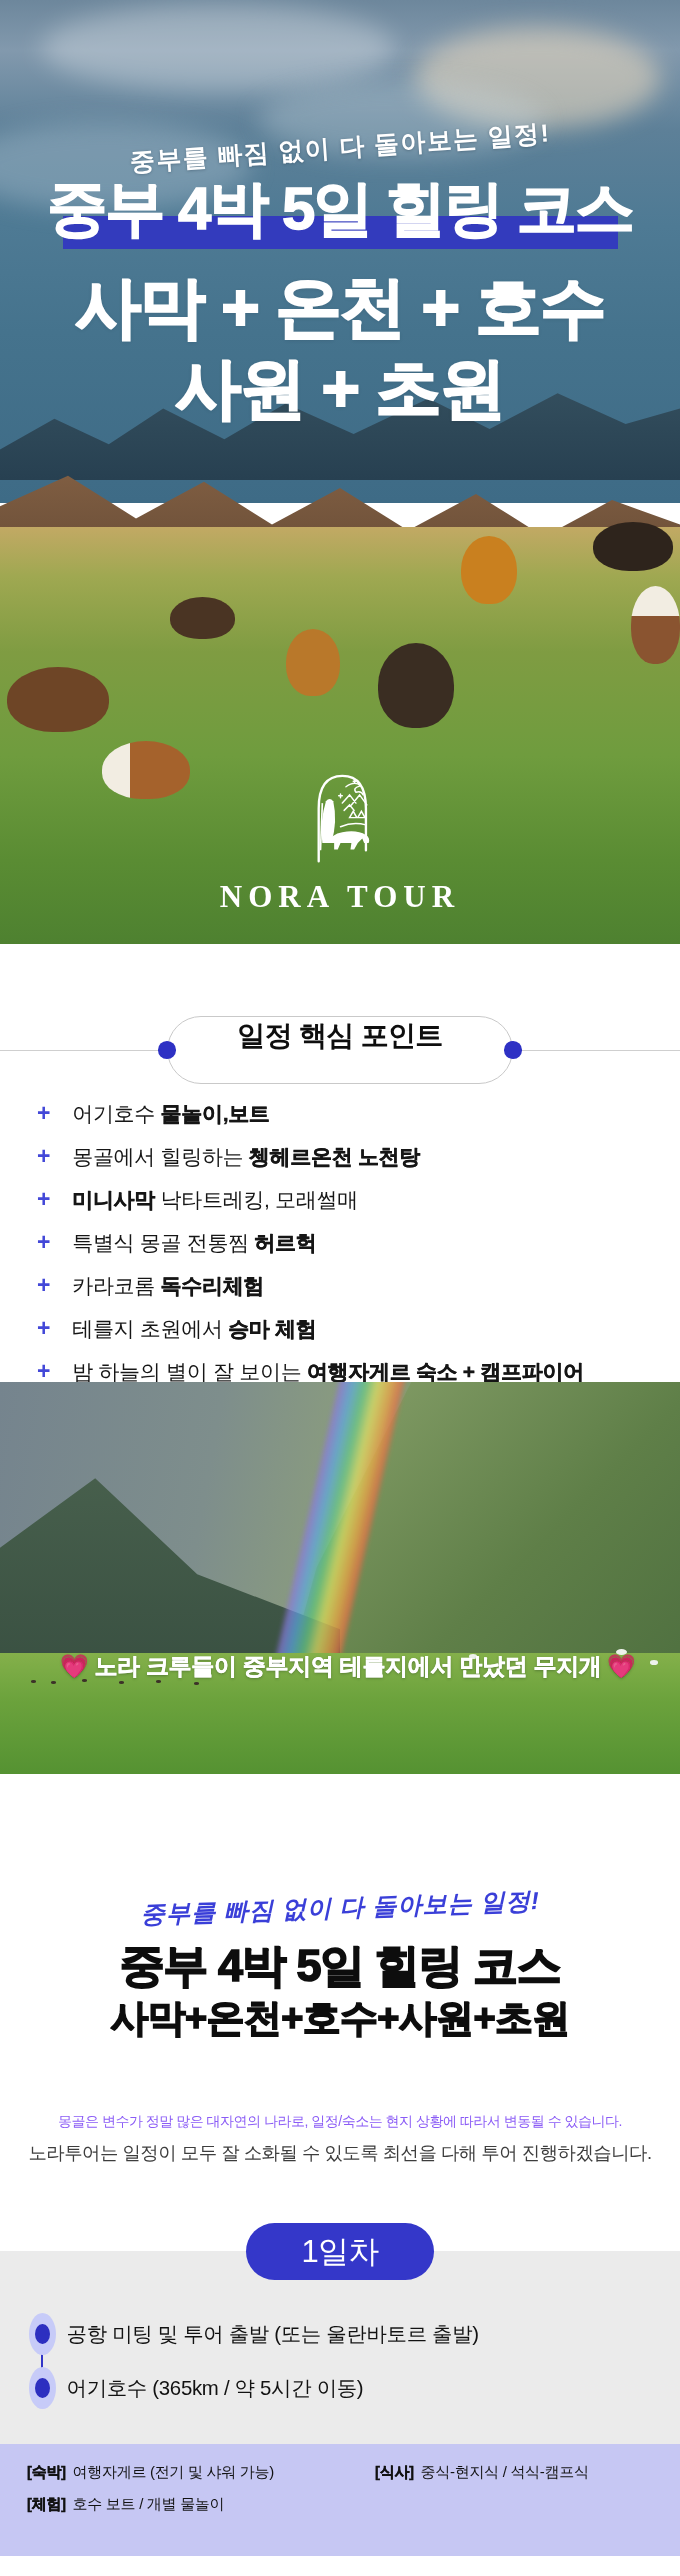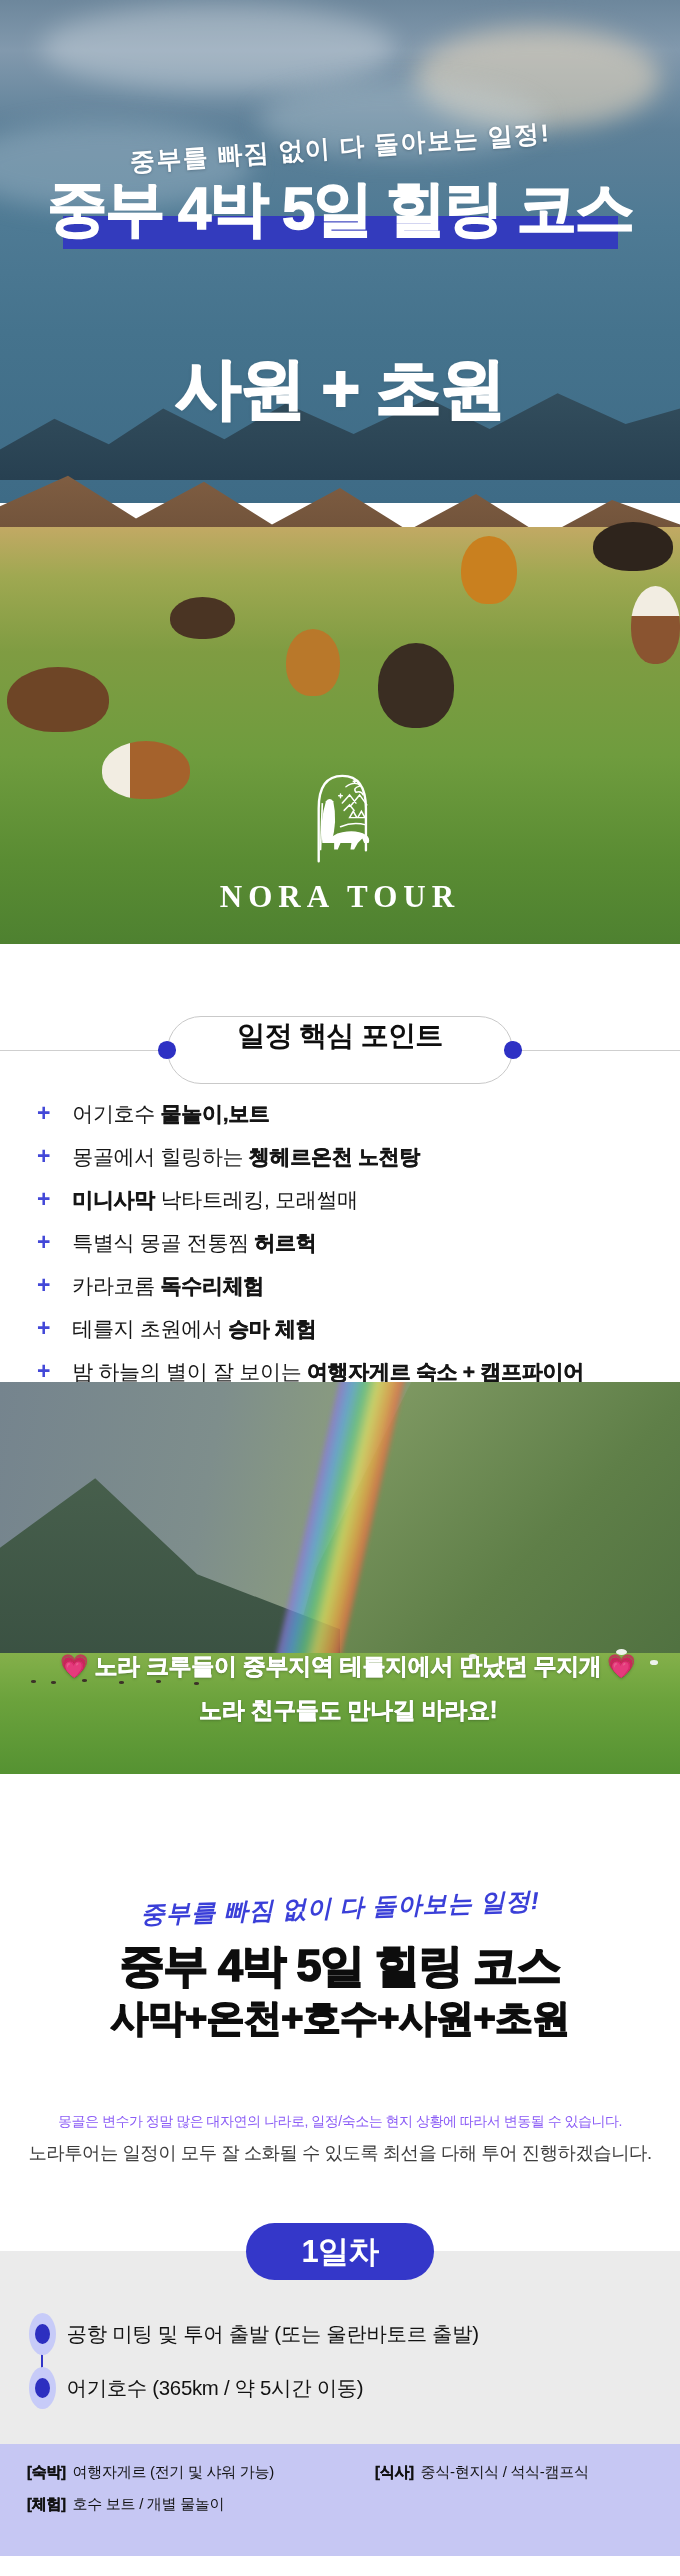--- a/index.html
+++ b/index.html
@@ -79,21 +79,21 @@
   .mid-tagline{top:1891px;font-size:24.5px;font-weight:700;font-style:italic;color:#3a3fd8;
        letter-spacing:0.7px;transform:rotate(-2deg);}
   .mid-title{top:1936px;font-size:45px;font-weight:900;color:#0d0d0d;letter-spacing:-1.4px;-webkit-text-stroke:1.6px #0d0d0d;}
   .mid-subtitle{top:1993px;font-size:38px;font-weight:900;color:#0d0d0d;letter-spacing:-0.7px;-webkit-text-stroke:1.5px #0d0d0d;}
   .notice1{top:2113px;font-size:14px;color:#8b5cf6;letter-spacing:-0.5px;}
   .notice2{top:2140px;font-size:18.4px;color:#3d3d3d;letter-spacing:-0.5px;}
 
   
   .day-pill{top:2223px;left:246px;width:188px;height:57px;background:#3437c9;border-radius:28.6px;
        display:flex;align-items:center;justify-content:center;z-index:3;}
-  .day-pill span{color:#ffffff;font-size:31px;font-weight:700;letter-spacing:-0.7px;}
+  .day-pill span{color:#ffffff;font-size:31px;font-weight:400;letter-spacing:-0.7px;}
   .day-panel{top:2251px;left:0;width:680px;height:193px;background:#ebebeb;z-index:1;}
   .tl-wrap{position:absolute;top:2307px;left:0;right:0;z-index:2;}
   .tl-line{position:absolute;left:41px;top:2335px;width:2px;height:54px;background:#3336c8;z-index:1;}
   .tl-row{display:flex;align-items:center;height:54px;position:relative;z-index:2;}
   .tl-dot{flex:0 0 27px;width:27px;height:42px;margin-left:28.6px;position:relative;background:#c7cbf8;border-radius:50%;}
   .tl-dot i{position:absolute;left:50%;top:50%;width:15px;height:20.4px;margin:-10.2px 0 0 -7.5px;background:#2d2fc0;border-radius:50%;}
   .tl-text{margin-left:11px;font-size:20.4px;color:#121212;letter-spacing:-0.3px;}
 
   
   .info-band{top:2443px;left:0;width:680px;height:113px;background:#c6c7f3;}
@@ -119,20 +119,21 @@
   <div class="cow" style="left:170px;top:597px;width:65px;height:42px;background:#4a3423;"></div>
   <div class="cow" style="left:286px;top:629px;width:54px;height:67px;background:#b9782a;"></div>
   <div class="cow" style="left:378px;top:643px;width:76px;height:85px;background:#3a2d22;"></div>
   <div class="cow" style="left:461px;top:536px;width:56px;height:68px;background:#c9801f;"></div>
   <div class="cow" style="left:593px;top:522px;width:80px;height:49px;background:#2e241c;"></div>
   <div class="cow" style="left:631px;top:586px;width:49px;height:78px;background:linear-gradient(180deg,#f2ede2 38%,#8a5430 38%);"></div>
 
   <div class="abs ctr hero-tagline">중부를 빠짐 없이 다 돌아보는 일정!</div>
   <div class="abs title-bar"></div>
   <h1 class="abs ctr hero-title" style="margin:0;">중부 4박 5일 힐링 코스</h1>
+  <div class="abs ctr hero-sub hero-sub1">사막 + 온천 + 호수</div>
   <div class="abs ctr hero-sub hero-sub2">사원 + 초원</div>
 
   <div class="abs ctr logo">
     <svg width="109" height="102" viewBox="0 0 120 112">
       <g fill="none" stroke="#ffffff" stroke-width="2.6" stroke-linecap="round">
         <path d="M36 108 V50 Q36 14 62 14 Q88 14 88 50 V96"></path>
       </g>
       <g fill="none" stroke="#ffffff" stroke-width="1.6" stroke-linecap="round">
         <path d="M66 26 q10 -7 16 -1 q-9 2 -5 7 q6 -2 8 3"></path>
         <path d="M62 44 l8 -9 7 9 M72 46 l9 -11 8 11 M64 52 l6 -6 5 6"></path>
@@ -201,21 +202,20 @@
   <div class="ger" style="left:469px;top:272px;width:8.2px;height:4.8px;"></div>
   <div class="ger" style="left:616px;top:267px;width:11px;height:6.1px;"></div>
   <div class="ger" style="left:650px;top:278px;width:8.2px;height:4.8px;"></div>
   <div class="animal-dot" style="left:31px;top:298px;width:4.8px;height:2.7px;"></div>
   <div class="animal-dot" style="left:51px;top:299px;width:4.8px;height:2.7px;"></div>
   <div class="animal-dot" style="left:82px;top:297px;width:4.8px;height:2.7px;"></div>
   <div class="animal-dot" style="left:119px;top:299px;width:4.8px;height:2.7px;"></div>
   <div class="animal-dot" style="left:156px;top:298px;width:4.8px;height:2.7px;"></div>
   <div class="animal-dot" style="left:194px;top:300px;width:4.8px;height:2.7px;"></div>
   <div class="rb-cap rb-cap1">💗 노라 크루들이 중부지역 테를지에서 만났던 무지개 💗</div>
-  <div class="rb-cap rb-cap2">노라 친구들도 만나길 바라요!</div>
 </section>
 
 <div class="abs ctr mid-tagline">중부를 빠짐 없이 다 돌아보는 일정!</div>
 <div class="abs ctr mid-title">중부 4박 5일 힐링 코스</div>
 <div class="abs ctr mid-subtitle">사막+온천+호수+사원+초원</div>
 <div class="abs ctr notice1">몽골은 변수가 정말 많은 대자연의 나라로, 일정/숙소는 현지 상황에 따라서 변동될 수 있습니다.</div>
 <div class="abs ctr notice2">노라투어는 일정이 모두 잘 소화될 수 있도록 최선을 다해 투어 진행하겠습니다.</div>
 
 <div class="abs day-panel"></div>
 <div class="abs day-pill">

